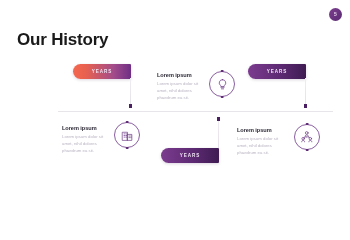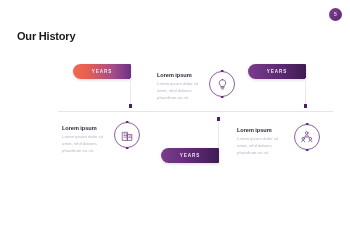--- a/index.html
+++ b/index.html
@@ -16,21 +16,21 @@
     position:absolute; top:8px; right:8px;
     width:13px; height:13px; border-radius:50%;
     background:linear-gradient(135deg,#7b3f8f 0%,#5b2a72 100%);
     color:#e8d8ef; font-size:5px; line-height:13px;
     text-align:center; font-weight:bold;
   }
 
   
   .slide-title {
     position:absolute; left:17px; top:30px;
-    font-size:11px; font-weight:bold; color:#1a1a1a;
+    font-size:17px; font-weight:bold; color:#1a1a1a;
     letter-spacing:-0.2px;
   }
 
   
   .timeline-axis {
     position:absolute; left:58px; top:111px;
     width:275px; height:1px;
     background:#e7e4ea;
   }
 

